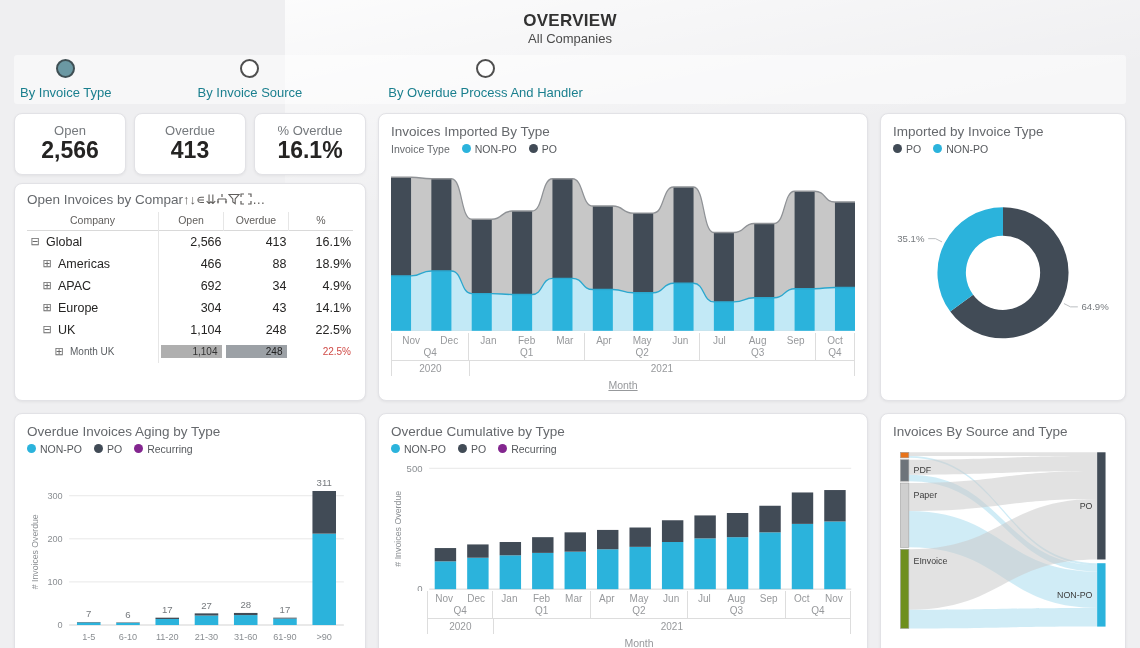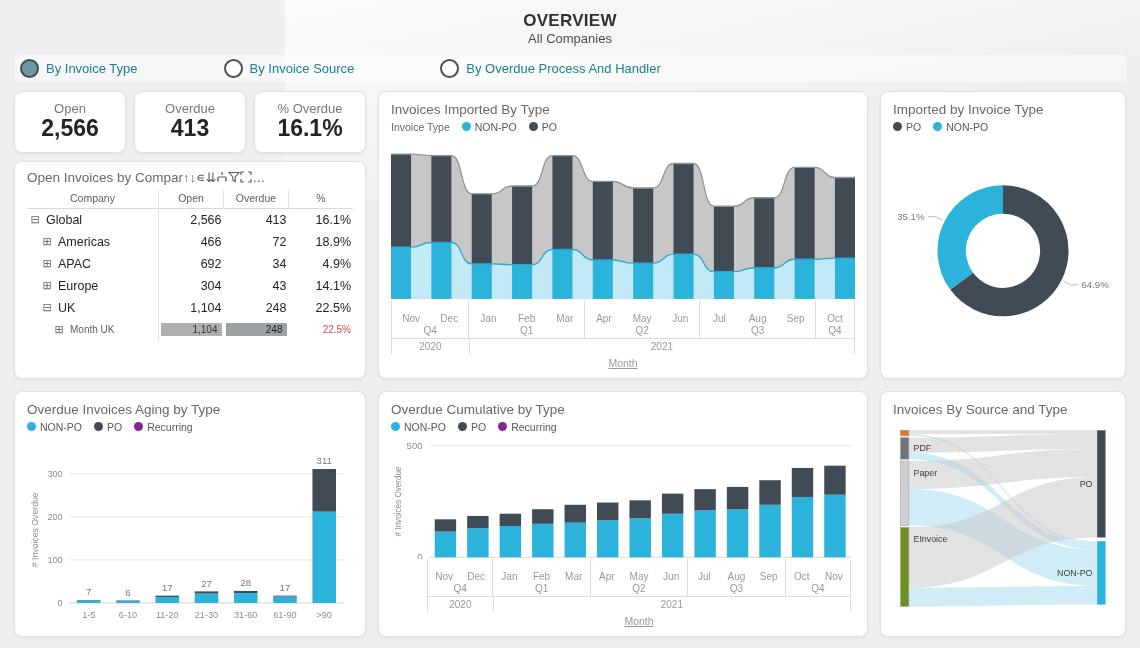--- a/index.html
+++ b/index.html
@@ -5,21 +5,21 @@
   html,body{margin:0;padding:0;width:1140px;height:648px;overflow:hidden;
     font-family:"Liberation Sans",sans-serif;background:#EFEFF1;position:relative;}
   body::before{content:'';position:absolute;top:0;right:0;width:75%;height:200px;
     background:linear-gradient(168deg,rgba(255,255,255,.8),rgba(255,255,255,0) 65%);pointer-events:none;}
   .dash{position:relative;padding:10px 14px;box-sizing:border-box;height:100%;}
   .hdr{text-align:center;line-height:1.25;}
   .hdr .t1{font-size:17px;color:#323232;font-weight:700;letter-spacing:.3px;}
   .hdr .t2{font-size:13px;color:#4B4B4B;}
   .filters{display:flex;align-items:center;gap:8px;margin:7px 0 9px;background:rgba(255,255,255,.5);
     padding:4px 6px;border-radius:3px;}
-  .radio-opt{display:flex;align-items:center;gap:7px;margin-right:78px;cursor:pointer;}
+  .radio-opt{display:flex;align-items:center;gap:7px;margin-right:78px;cursor:pointer;flex-direction:column;}
   .radio-circ{width:15px;height:15px;border:2px solid #4F4F4F;border-radius:50%;background:#fff;flex:0 0 auto;}
   .radio-circ.sel{background:#6B98A3;border-color:#3F4F54;}
   .radio-lbl{font-size:13px;color:#1A7F8E;}
   .row1,.row2{display:grid;grid-template-columns:352px 490px 246px;gap:12px;}
   .row1{height:288px;margin-bottom:12px;}
   .row2{height:246px;}
   .card{background:#fff;border:1px solid #E2E2E6;border-radius:8px;
     box-shadow:0 1px 3px rgba(0,0,0,.06);padding:8px 12px;box-sizing:border-box;
     display:flex;flex-direction:column;min-height:0;}
   .card-title{font-size:13.5px;color:#66696D;margin:2px 0 2px;white-space:nowrap;overflow:hidden;}
@@ -51,21 +51,21 @@
   .dot{width:9px;height:9px;border-radius:50%;display:inline-block;}
   .lglbl{color:#66696D;}
   .plot{flex:1;min-height:0;width:100%;}
   svg{display:block;}
   .tick{font-size:10px;fill:#8A8E92;}
   .val{font-size:10.5px;fill:#75797D;}
   .axlab{font-size:9.5px;fill:#8A8E92;}
   .sk{font-size:9.5px;fill:#3C3C3C;}
   .xaxis{font-size:10px;color:#97999C;flex:0 0 auto;}
   .ax-mq{display:flex;}
-  .ax-q{border-right:1px solid #DDDDDD;padding-top:12px;}
+  .ax-q{border-right:1px solid #DDDDDD;padding-top:2px;}
   .ax-q.first{border-left:1px solid #DDDDDD;}
   .ax-months{display:flex;}
   .ax-months span{flex:1;text-align:center;}
   .ax-qlab{text-align:center;padding:1px 0 2px;}
   .ax-years{display:flex;border-top:1px solid #DDDDDD;}
   .ax-y{text-align:center;border-right:1px solid #DDDDDD;padding:2px 0;}
   .ax-y.first{border-left:1px solid #DDDDDD;}
   .ax-title{text-align:center;padding:3px 0 1px;font-size:10.5px;text-decoration:underline;}
 </style>
 </head>
@@ -154,21 +154,21 @@
                 <td class="num">16.1%</td>
               </tr>
               <tr class="gr">
                 <td>
                   <div class="comp ind1">
                     <span class="exp">⊞</span>
                     <span>Americas</span>
                   </div>
                 </td>
                 <td class="num numblk">466</td>
-                <td class="num">72</td>
+                <td class="num">88</td>
                 <td class="num">18.9%</td>
               </tr>
               <tr class="gr">
                 <td>
                   <div class="comp ind1">
                     <span class="exp">⊞</span>
                     <span>APAC</span>
                   </div>
                 </td>
                 <td class="num numblk">692</td>

